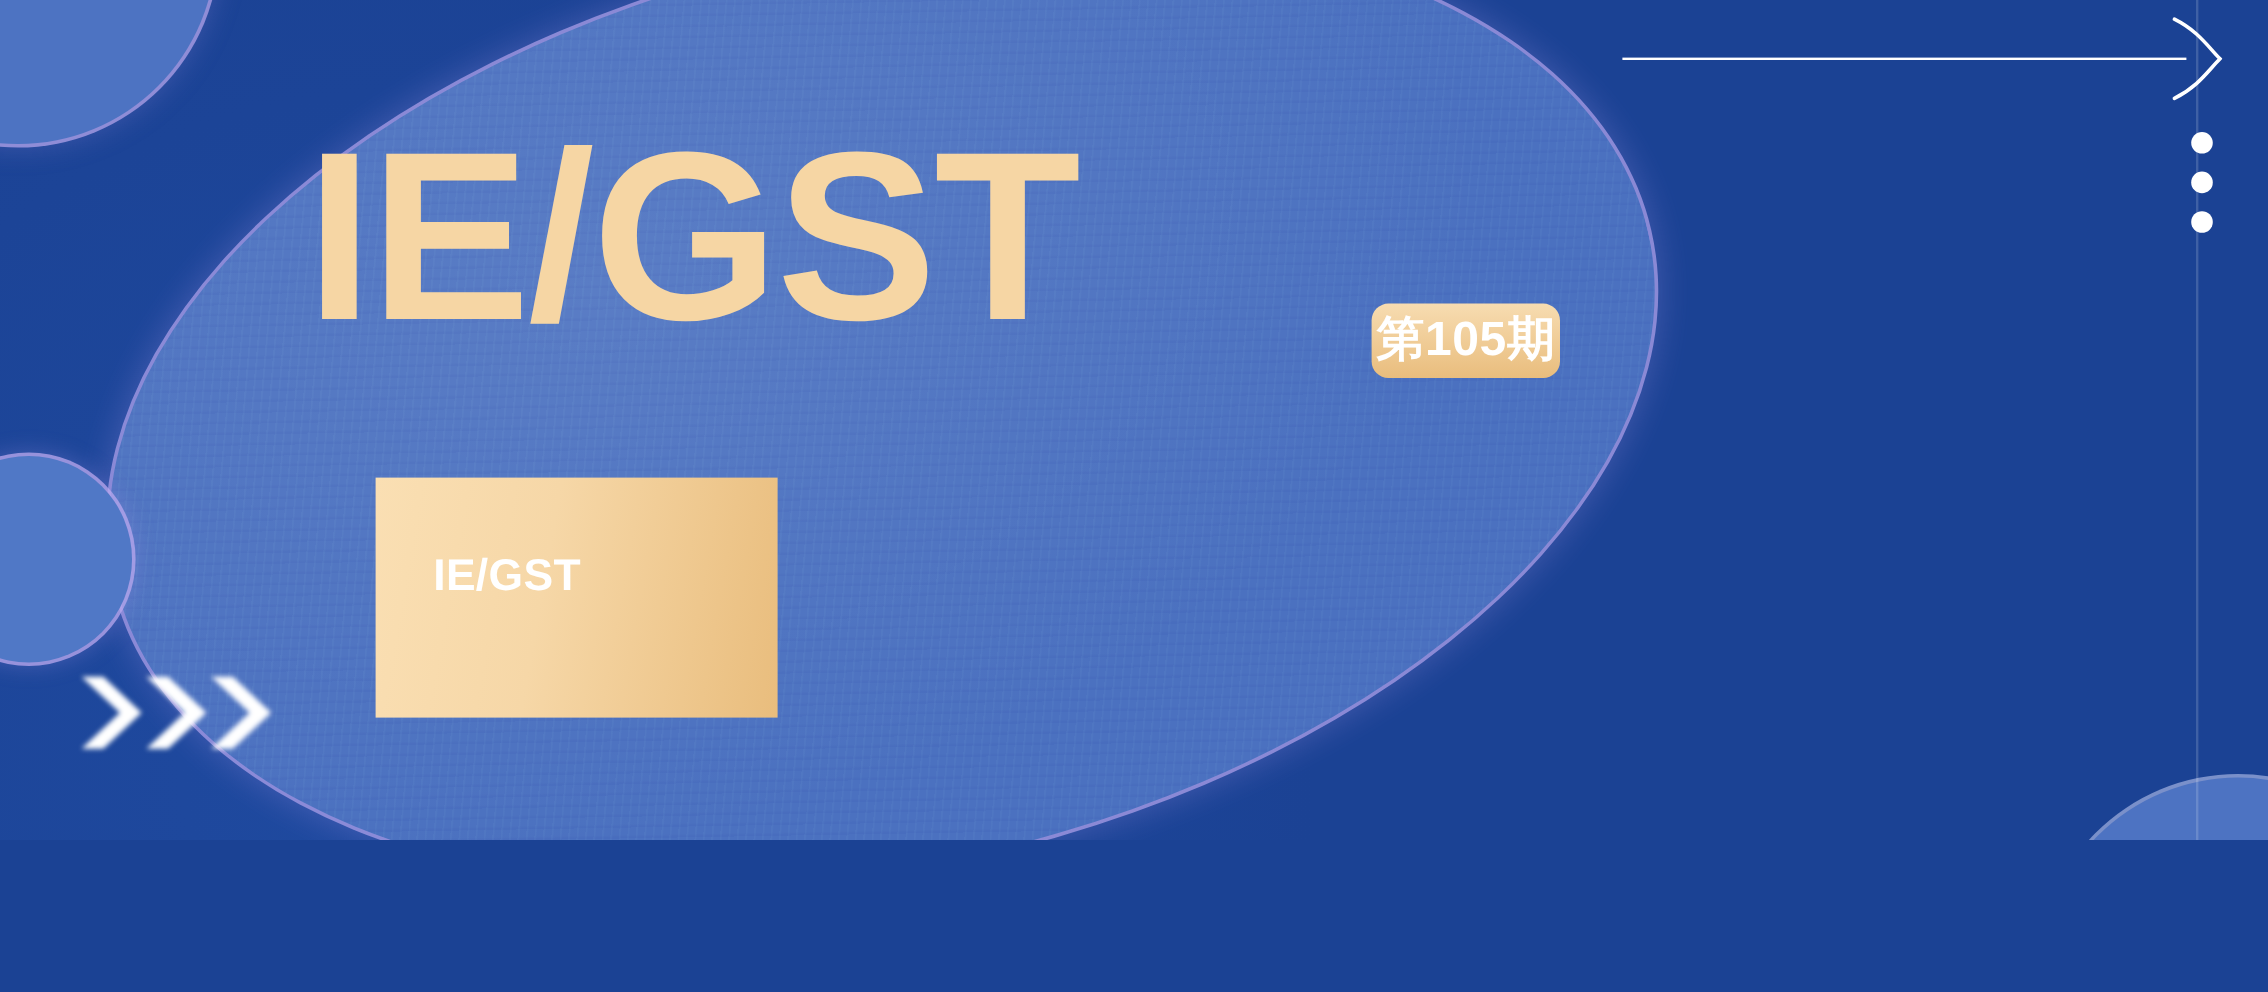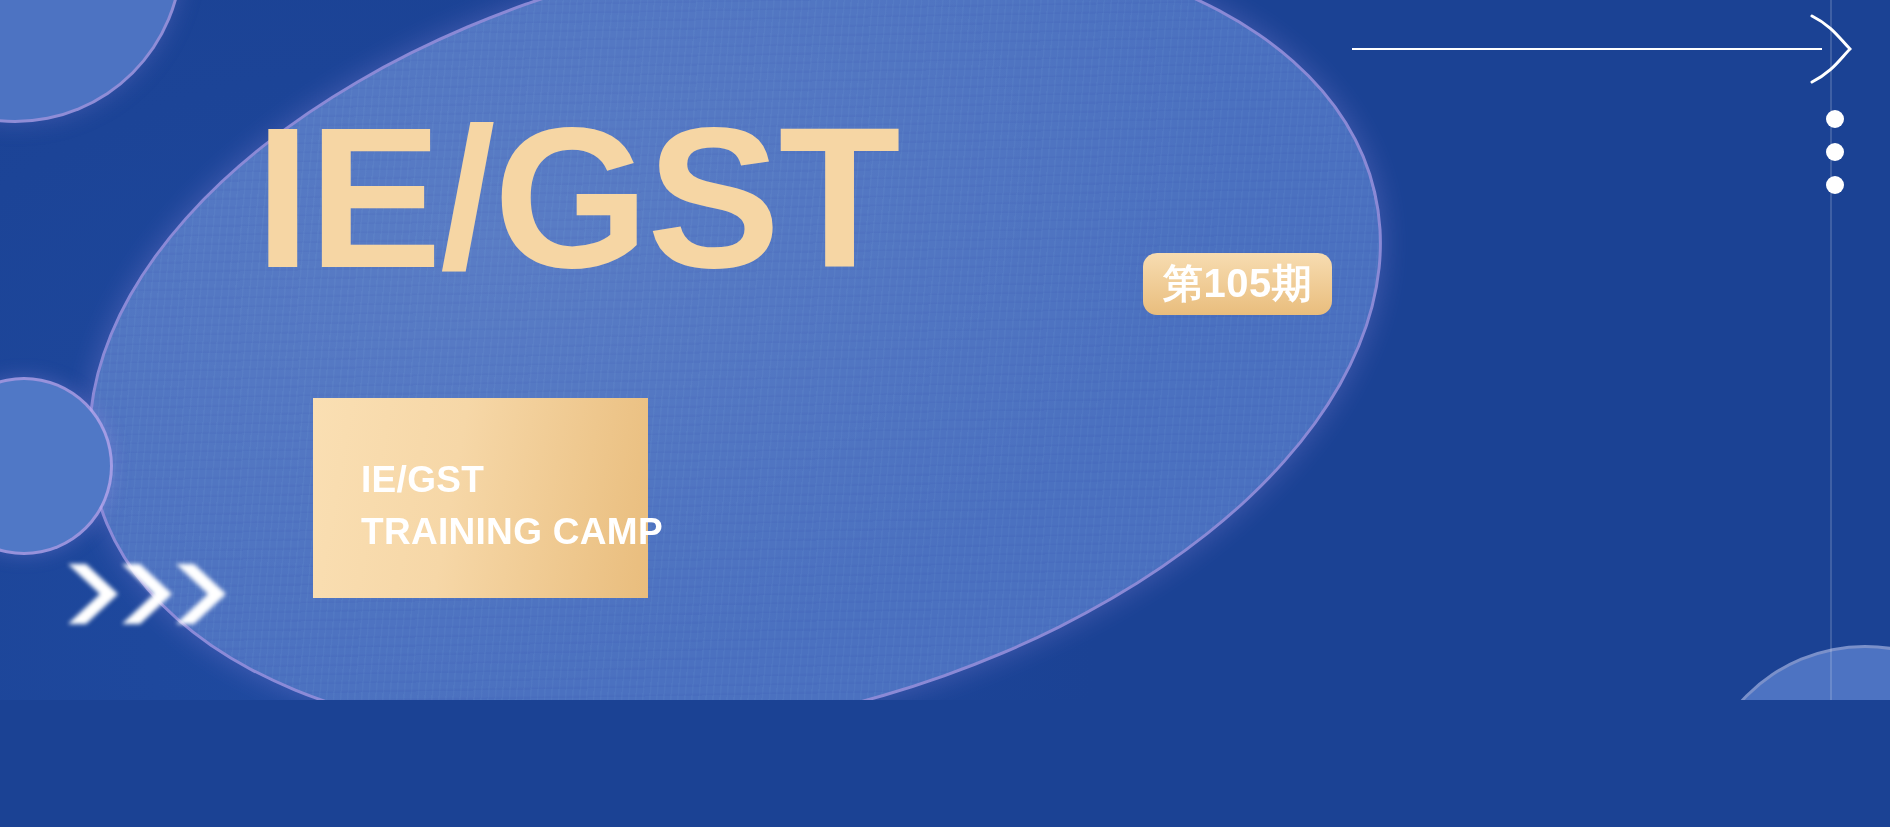--- a/index.html
+++ b/index.html
@@ -72,21 +72,21 @@
   #headline{
     position:absolute;left:255px;top:98px;
     font-size:200px;line-height:200px;font-weight:700;
     letter-spacing:-2px;color:#f6d6a4;white-space:nowrap;
     font-family:"Liberation Sans","DejaVu Sans",sans-serif;
   }
 
   
   #badge{
     position:absolute;left:1143px;top:253px;
-    padding:10px 20px 12px;border-radius:14px;
+    padding:10px 4px 12px;border-radius:14px;
     background:linear-gradient(180deg,#f7dcb1 0%,#e9bd7d 100%);
     color:#ffffff;font-size:40px;font-weight:700;line-height:1;
     letter-spacing:.5px;
     font-family:"Liberation Sans","DejaVu Sans",sans-serif;
   }
 
   
   #caption-box{
     position:absolute;left:313px;top:398px;width:335px;height:200px;
     background:linear-gradient(100deg,#fadfb3 0%,#f6d7a7 42%,#e9bd7d 100%);
@@ -134,18 +134,17 @@
     <path d="M116 6 L148 36 L116 66 L134 66 L166 36 L134 6 Z" fill="#ffffff"></path>
   </svg>
 
   <div id="headline">IE/GST</div>
 
   <div id="badge">第105期</div>
 
   <div id="caption-box">
     <div class="cap-text">
       <div>IE/GST</div>
-      <div>TRAINING CAMP</div>
     </div>
   </div>
 
 
 </div>
 
 </body></html>

